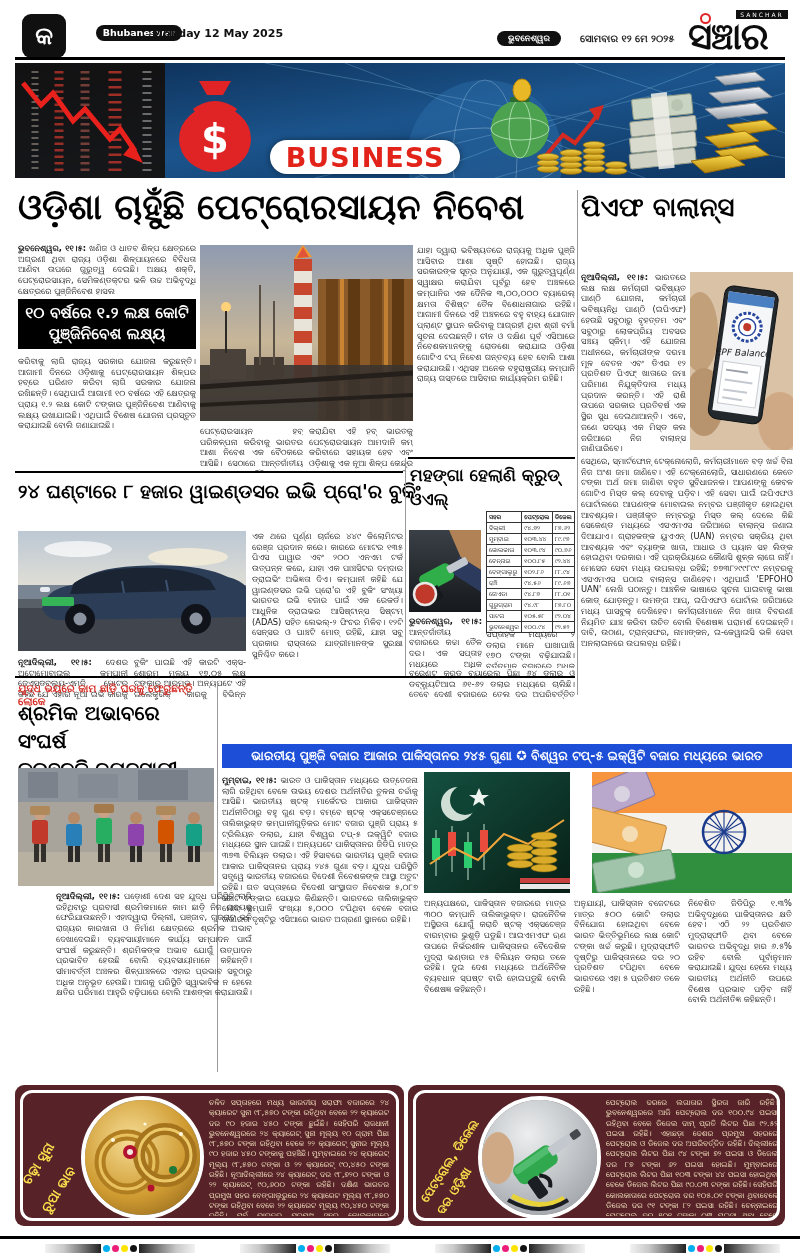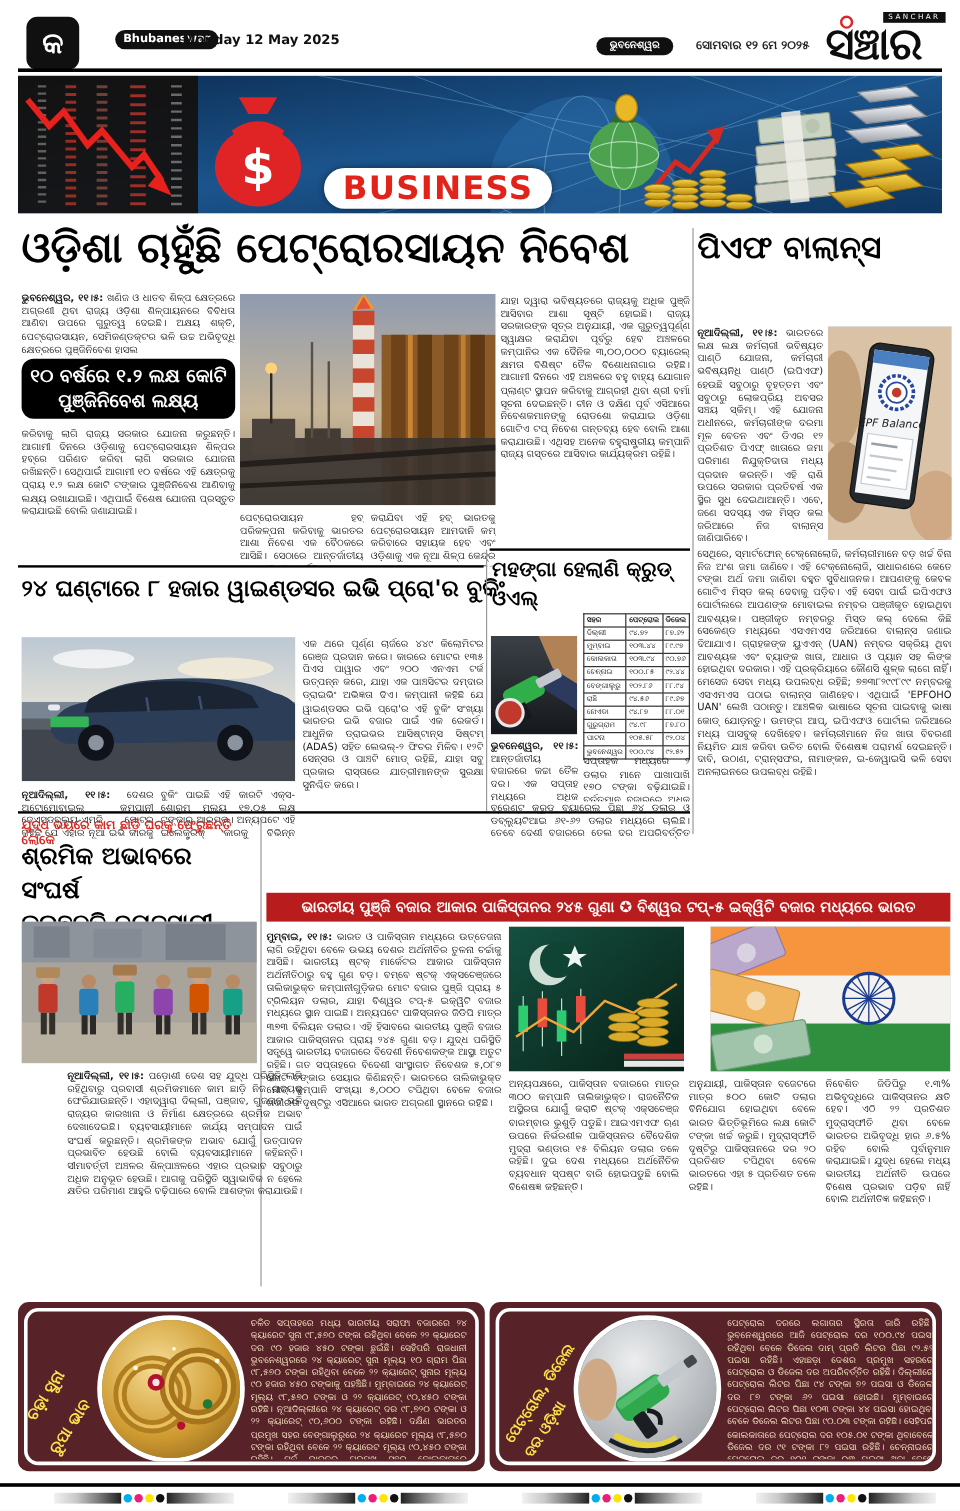--- a/index.html
+++ b/index.html
@@ -15,21 +15,21 @@
   .photo{overflow:hidden;background:#ccc;}
   table.fuel{border-collapse:collapse;width:100%;font-size:6.1px;line-height:8px;color:#111;}
   table.fuel th,table.fuel td{border:1px solid #333;padding:1px 2px;text-align:left;font-weight:400;}
   table.fuel th{font-weight:700;}
   .bbox{background:#572329;border-radius:9px;}
   .bbox-in{position:absolute;left:5px;top:5px;right:5px;bottom:5px;border:3px solid #fff;border-radius:12px;overflow:hidden;}
   .btxt{font-size:7.6px;line-height:10.3px;color:#fdeec6;text-align:justify;overflow:hidden;}
   .ylabel{color:#ffe14d;font-weight:700;font-size:13.5px;white-space:nowrap;}
   .circ{border-radius:50%;border:4px solid #fff;overflow:hidden;position:absolute;background:#888;}
   .kicker{color:#d42a22;font-weight:700;font-size:10.5px;}
-  .redbar{background:#b91c1c;color:#fff;font-weight:700;font-size:12.5px;display:flex;align-items:center;justify-content:center;}
+  .redbar{background:#1d4ed8;color:#fff;font-weight:700;font-size:12.5px;display:flex;align-items:center;justify-content:center;}
   .strip{position:absolute;top:1243px;height:10px;width:150px;display:flex;align-items:center;gap:2px;}
   .ramp-l{height:9px;flex:1;background:linear-gradient(90deg,#f2f2f2,#c9c9c9,#7a7a7a,#222);}
   .ramp-r{height:9px;flex:1;background:linear-gradient(90deg,#222,#7a7a7a,#c9c9c9,#f2f2f2);}
   .dot{width:7px;height:7px;border-radius:50%;display:inline-block;flex:0 0 auto;}
   .dc{background:#00aeef}.dm{background:#ec1e79}.dy{background:#ffe400}.dk{background:#111}
   .business-pill{background:#fff;border-radius:17px;display:flex;align-items:center;justify-content:center;
       color:#e2231a;font-weight:800;font-size:27px;letter-spacing:1px;box-shadow:0 0 6px rgba(0,0,0,.45);}
   .masthead{font-weight:800;font-size:37px;color:#0c0c0c;letter-spacing:-1px;line-height:38px;}
   .sanchar-bar{background:#101010;color:#fff;font-size:6px;letter-spacing:2px;text-align:center;line-height:9px;}
 </style>
@@ -149,21 +149,21 @@
     <div class="abs business-pill" style="left:255px;top:77px;width:190px;height:34px;">BUSINESS</div>
   </div>
 
   <div class="abs hl" style="left:18px;top:186px;width:556px;font-size:35px;line-height:42px;white-space:nowrap;">ଓଡ଼ିଶା ଚାହୁଁଛି ପେଟ୍ରୋରସାୟନ ନିବେଶ</div>
   <div class="abs vrule" style="left:577px;top:190px;height:505px;"></div>
 
   <div class="abs bt" style="left:18px;top:243px;width:178px;height:53px;">
     <span class="dl">ଭୁବନେଶ୍ୱର, ୧୧।୫:</span>
     <span>ଖଣିଜ ଓ ଧାତବ ଶିଳ୍ପ କ୍ଷେତ୍ରରେ ଅଗ୍ରଣୀ ଥିବା ରାଜ୍ୟ ଓଡ଼ିଶା ଶିଳ୍ପାୟନରେ ବିବିଧତା ଆଣିବା ଉପରେ ଗୁରୁତ୍ୱ ଦେଇଛି। ଅକ୍ଷୟ ଶକ୍ତି, ପେଟ୍ରୋରସାୟନ, ସେମିକଣ୍ଡକ୍ଟର ଭଳି ଉଚ୍ଚ ଅଭିବୃଦ୍ଧି କ୍ଷେତ୍ରରେ ପୁଞ୍ଜିନିବେଶ ହାସଲ</span>
   </div>
-  <div class="abs" style="left:18px;top:299px;width:178px;height:50px;background:#000;color:#fff;font-weight:700;font-size:15.5px;line-height:21px;text-align:center;display:flex;align-items:center;justify-content:center;padding:2px;box-sizing:border-box;border-radius:10px;">୧୦ ବର୍ଷରେ ୧.୨ ଲକ୍ଷ କୋଟି ପୁଞ୍ଜିନିବେଶ ଲକ୍ଷ୍ୟ</div>
+  <div class="abs" style="left:18px;top:299px;width:178px;height:50px;background:#000;color:#fff;font-weight:700;font-size:15.5px;line-height:21px;text-align:center;display:flex;align-items:center;justify-content:center;padding:2px;box-sizing:border-box;">୧୦ ବର୍ଷରେ ୧.୨ ଲକ୍ଷ କୋଟି ପୁଞ୍ଜିନିବେଶ ଲକ୍ଷ୍ୟ</div>
   <div class="abs bt" style="left:18px;top:356px;width:178px;height:112px;">କରିବାକୁ ଲାଗି ରାଜ୍ୟ ସରକାର ଯୋଜନା କରୁଛନ୍ତି। ଆଗାମୀ ଦିନରେ ଓଡ଼ିଶାକୁ ପେଟ୍ରୋରସାୟନ ଶିଳ୍ପର ହବ୍‌ରେ ପରିଣତ କରିବା ଲାଗି ସରକାର ଯୋଜନା ରଖିଛନ୍ତି। ସେଥିପାଇଁ ଆଗାମୀ ୧୦ ବର୍ଷରେ ଏହି କ୍ଷେତ୍ରକୁ ପ୍ରାୟ ୧.୨ ଲକ୍ଷ କୋଟି ଟଙ୍କାର ପୁଞ୍ଜିନିବେଶ ଆଣିବାକୁ ଲକ୍ଷ୍ୟ ରଖାଯାଇଛି। ଏଥିପାଇଁ ବିଶେଷ ଯୋଜନା ପ୍ରସ୍ତୁତ କରାଯାଇଛି ବୋଲି ଜଣାଯାଇଛି।</div>
 
   <div class="abs photo" style="left:200px;top:245px;width:213px;height:176px;">
     <svg width="213" height="176">
       <defs>
         <linearGradient id="sky1" x1="0" y1="0" x2="0" y2="1">
           <stop offset="0" stop-color="#8f9bb0"></stop>
             <stop offset="0.55" stop-color="#c8b698"></stop>
             <stop offset="1" stop-color="#8f8370"></stop>
         </linearGradient>

